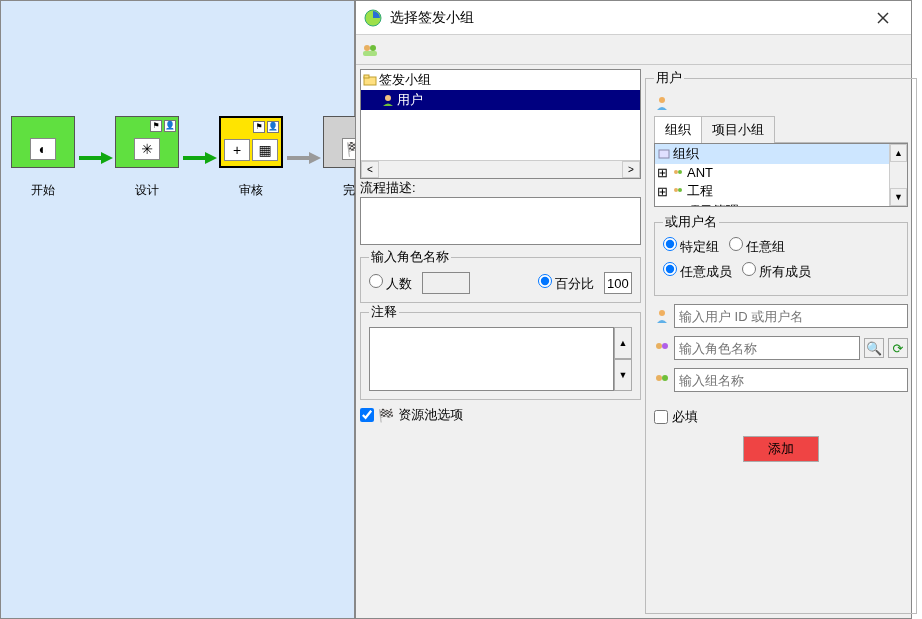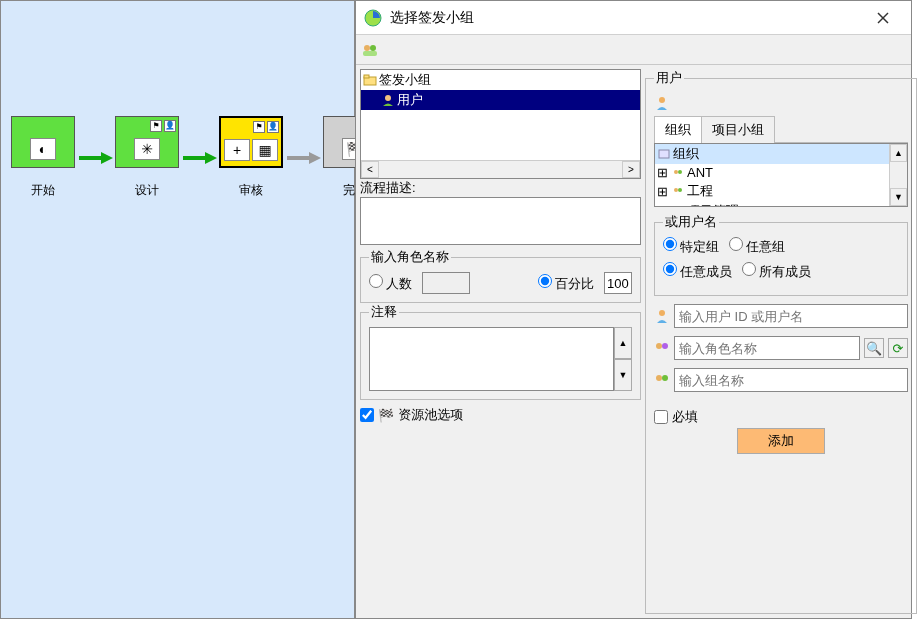--- a/index.html
+++ b/index.html
@@ -54,21 +54,21 @@
 .tab.active { background: #fff; }
 .orgtree { border: 1px solid #888; background: #fff; height: 64px; display: flex; }
 .orgtree .body { flex: 1; overflow: hidden; }
 .orgtree .vscroll { width: 18px; background: #f0f0f0; border-left: 1px solid #ccc; display: flex; flex-direction: column; justify-content: space-between; }
 .orgtree .vscroll .vb { height: 18px; border: 1px solid #ccc; font-size: 9px; text-align: center; line-height: 16px; }
 .pool .radio-row { margin-bottom: 6px; }
 .input-row { display: flex; align-items: center; gap: 4px; margin-top: 8px; }
 .input-row .icon { width: 16px; height: 16px; flex-shrink: 0; }
 .input-row input { flex: 1; height: 24px; border: 1px solid #888; padding: 0 4px; }
 .input-row .ibtn { width: 20px; height: 20px; border: 1px solid #aaa; background: #f0f0f0; font-size: 11px; cursor: pointer; display: flex; align-items: center; justify-content: center; }
-.add-btn { width: 88px; height: 26px; border: 1px solid #aaa; background: #fdba74; margin: 2px auto 0; display: block; cursor: pointer; }
+.add-btn { width: 76px; height: 26px; border: 1px solid #aaa; background: #ef4444; margin: 10px auto 0; display: block; cursor: pointer; }
 .footer { height: 42px; border-top: 1px solid #c8c8c8; display: flex; align-items: center; justify-content: center; gap: 18px; }
 .footer button { width: 82px; height: 26px; border: 1px solid #aaa; background: #f0f0f0; cursor: pointer; }
 .user-head { display: flex; align-items: center; gap: 4px; padding: 2px 0 4px 0; }
 .node-ic { width: 14px; height: 14px; display: inline-block; vertical-align: middle; margin-right: 2px; }
 </style>
 </head>
 <body>
 
 <div class="canvas">
   <div class="wf-row">

